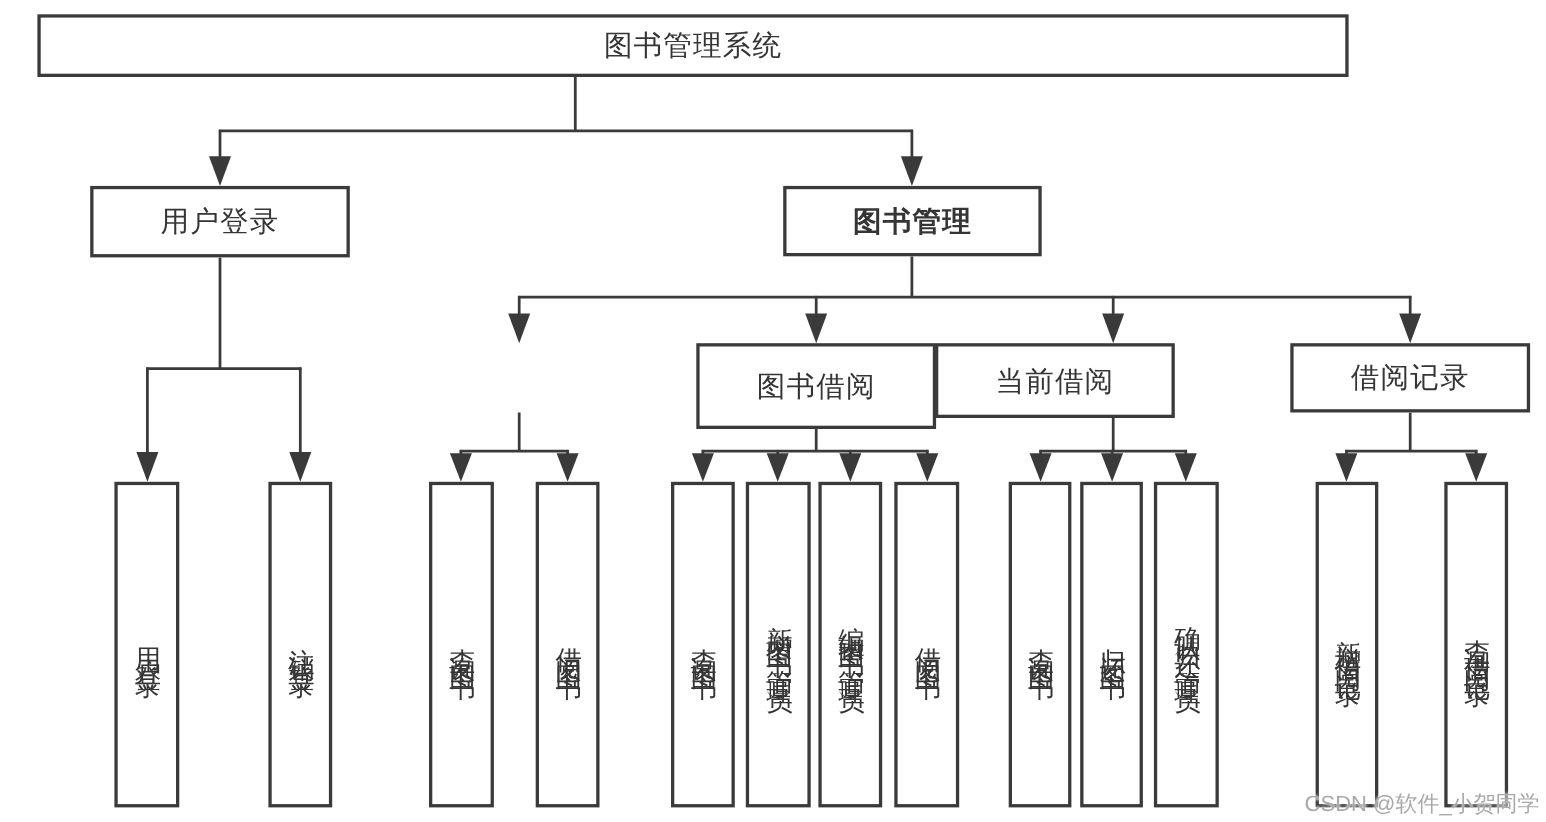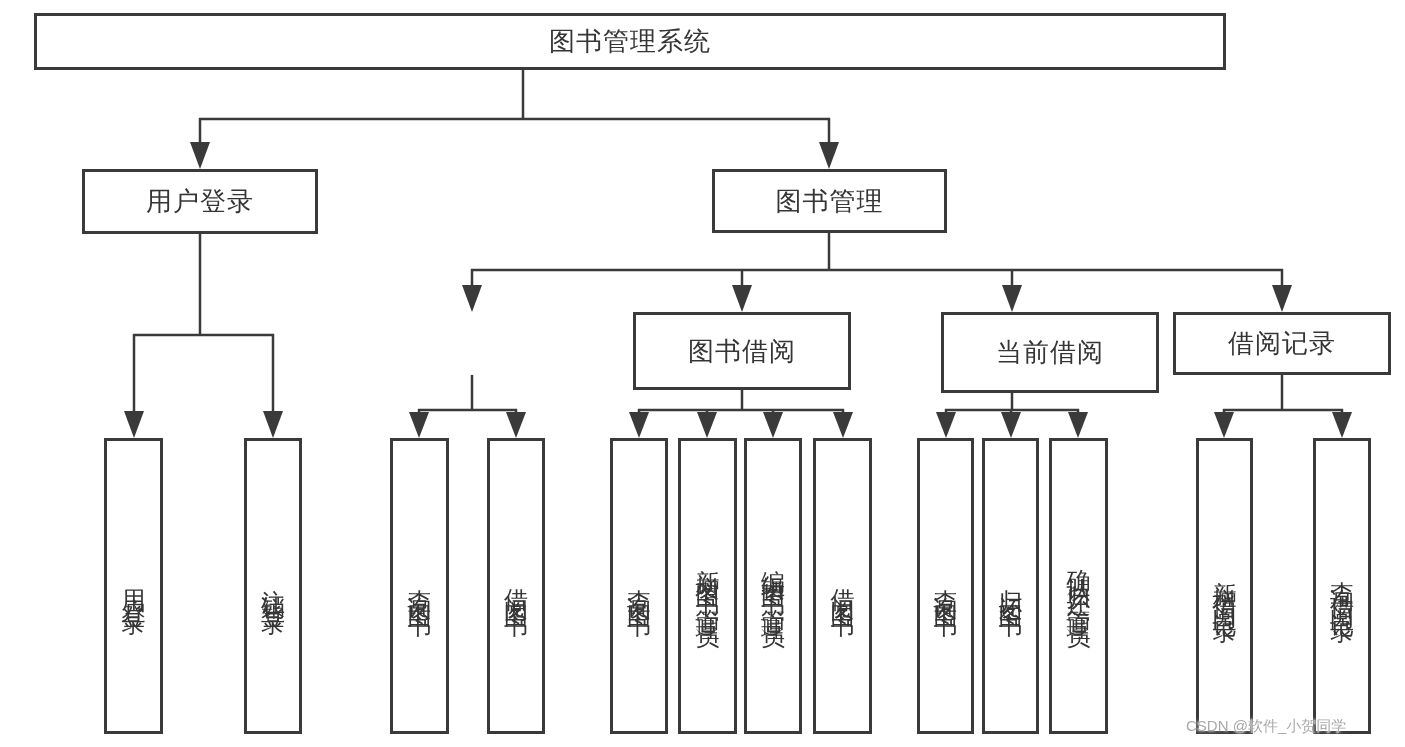--- a/index.html
+++ b/index.html
@@ -47,21 +47,21 @@
     text-orientation:mixed;
     font-size:24px;
     line-height:1;
     letter-spacing:8px;
     color:var(--text);
   }
   .watermark{
     position:absolute;
     left:1186px;
     top:717px;
-    font-size:15px;
+    font-size:20px;
     color:var(--watermark);
     white-space:nowrap;
     text-shadow:0 0 2px #fff, 0 0 4px #fff;
   }
 </style>
 </head>
 <body>
 
 <div class="canvas">
 
@@ -137,24 +137,24 @@
       <line x1="1224" y1="409" x2="1224" y2="417"></line>
       <polygon points="1224,438 1214,412 1234,412"></polygon>
       <line x1="1342" y1="409" x2="1342" y2="417"></line>
       <polygon points="1342,438 1332,412 1352,412"></polygon>
     </g>
   </svg>
 
   <div class="node hbox" style="left:21px;top:13px;width:1192px;height:57px;margin-left:13px;">图书管理系统</div>
 
   <div class="node hbox" style="left:82px;top:169px;width:236px;height:65px;">用户登录</div>
-  <div class="node hbox" style="left:712px;top:169px;width:235px;height:64px;">图书管理</div>
+  <div class="node hbox" style="left:712px;top:169px;width:235px;height:64px;font-weight:bold;">图书管理</div>
 
   <div class="node hbox" style="left:633px;top:312px;width:218px;height:78px;">图书借阅</div>
-  <div class="node hbox" style="left:941px;top:312px;width:218px;height:81px;">当前借阅</div>
+  <div class="node hbox" style="left:850px;top:312px;width:218px;height:68px;">当前借阅</div>
   <div class="node hbox" style="left:1173px;top:312px;width:218px;height:63px;">借阅记录</div>
 
   <div class="node vbox" style="left:104px;top:438px;width:59px;height:296px;">
     <span>用户登录</span>
   </div>
   <div class="node vbox" style="left:244px;top:438px;width:58px;height:296px;">
     <span>注销登录</span>
   </div>
 
   <div class="node vbox" style="left:390px;top:438px;width:59px;height:296px;">

